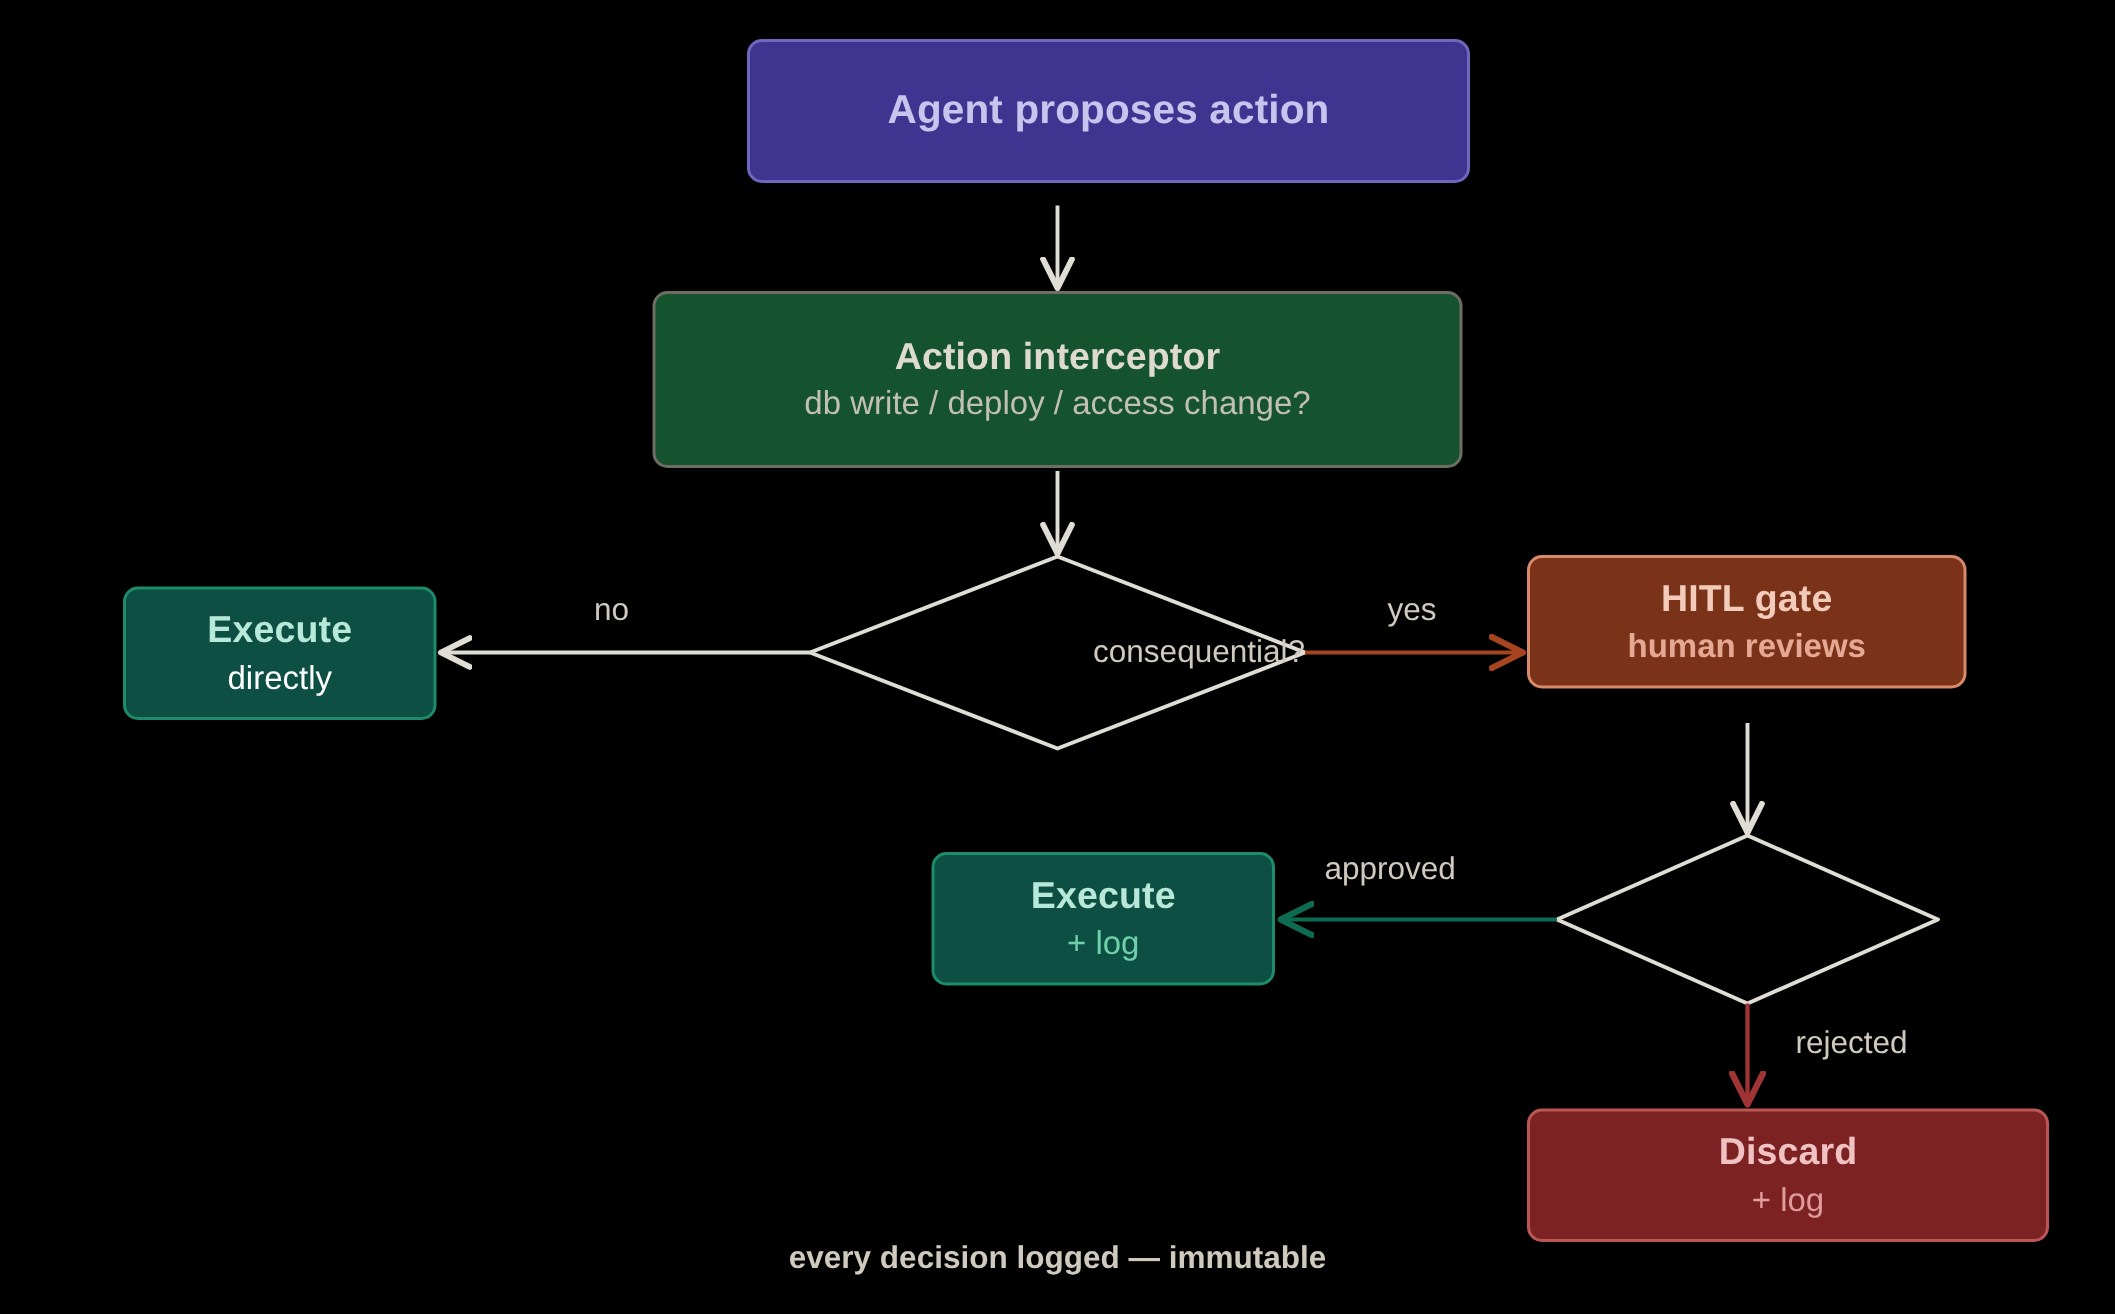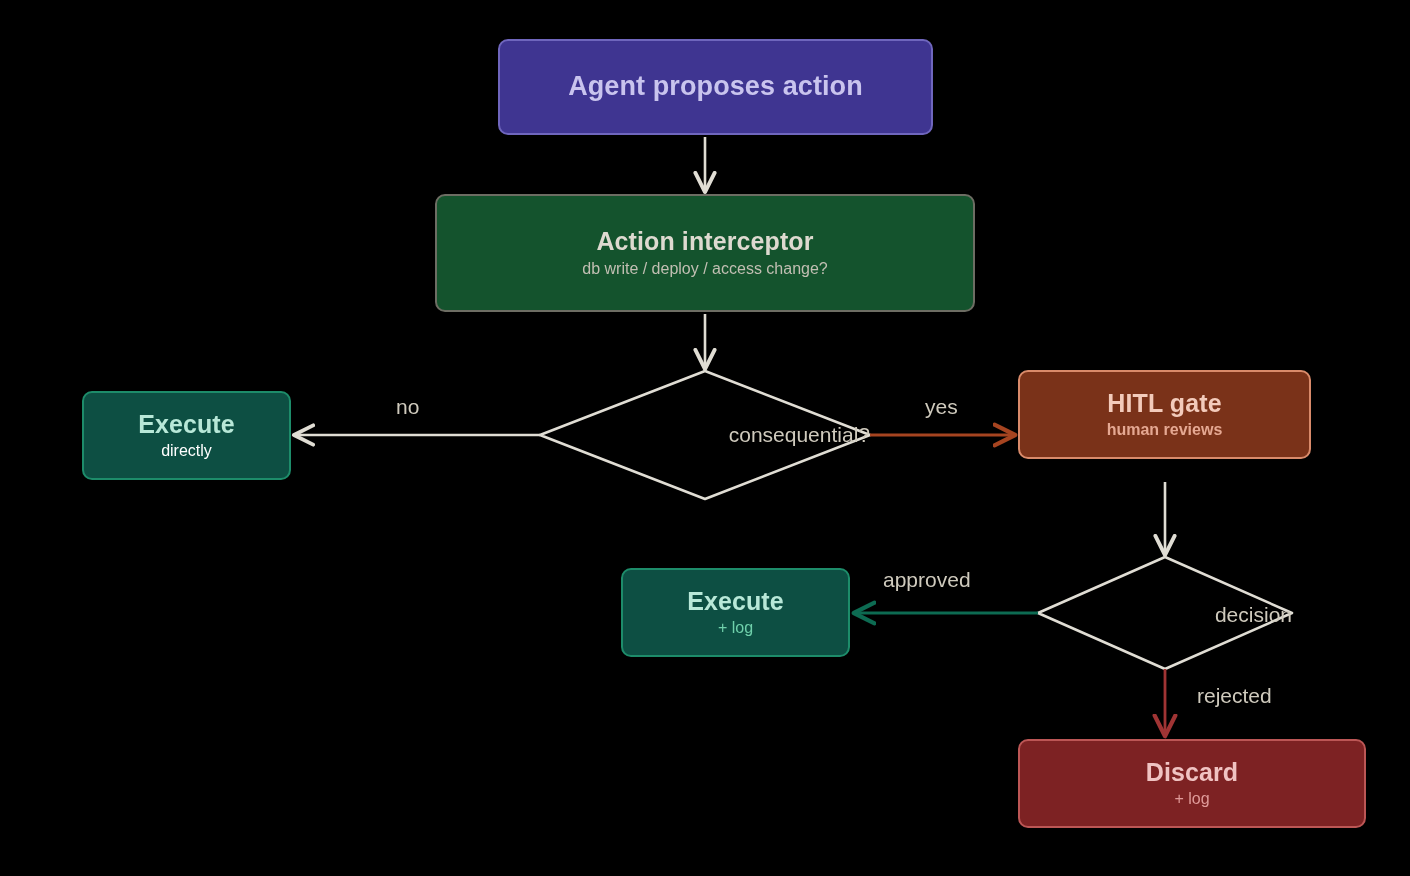--- a/index.html
+++ b/index.html
@@ -35,28 +35,28 @@
     border-style: solid;
     text-align: center;
     line-height: 1.18;
   }
   .node .title {
     font-weight: bold;
     font-size: 25px;
     letter-spacing: 0.1px;
   }
   .node .sub {
-    font-size: 16px;
+    font-size: 22px;
     font-weight: normal;
     margin-top: 3px;
   }
 
   
   .n-start {
-    left: 498px; top: 39px; width: 435px; height: 96px;
+    left: 498px; top: 26px; width: 482px; height: 96px;
     background: #3f3591;
     border-color: #6f66bd;
     text-align: right;
   }
   .n-start .title { color: #c9c4ee; font-size: 27px; }
 
   .n-intercept {
     left: 435px; top: 194px; width: 540px; height: 118px;
     background: #14532d;
     border-color: #6d6d63;
@@ -201,21 +201,21 @@
     <div class="title">Execute</div>
     <div class="sub">+ log</div>
   </div>
 
   <div class="node n-discard">
     <div class="title">Discard</div>
     <div class="sub">+ log</div>
   </div>
 
   <div class="diamond-label d1-label">consequential?</div>
-  <div class="diamond-label d2-label">decision</div>
 
   <div class="edge-label lbl-no">no</div>
   <div class="edge-label lbl-yes">yes</div>
   <div class="edge-label lbl-approved">approved</div>
   <div class="edge-label lbl-rejected">rejected</div>
 
+  <div class="footer-note">every decision logged — immutable</div>
 
 </div>
 
 </body></html>

